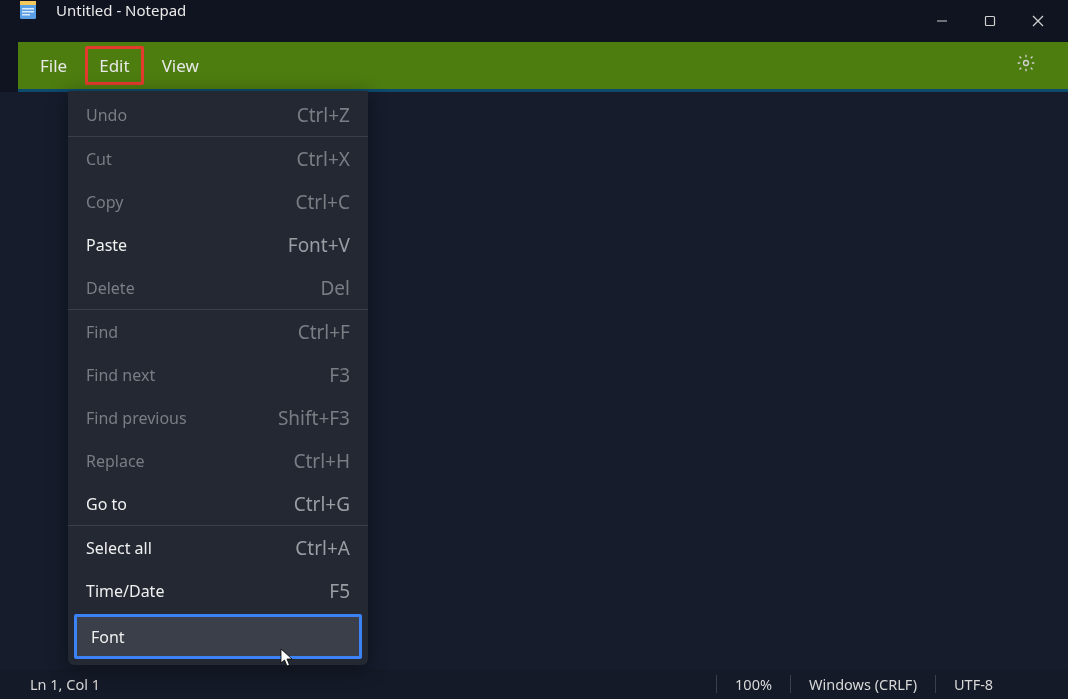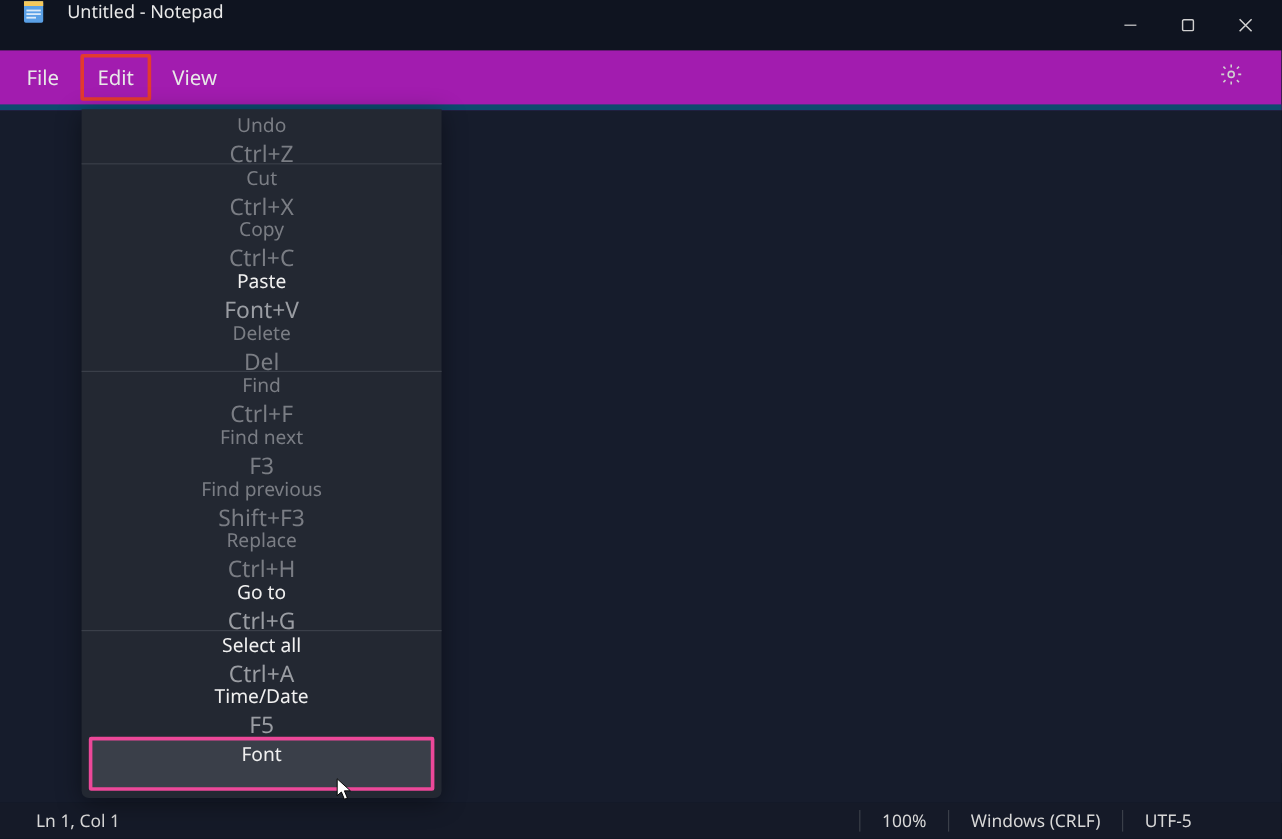--- a/index.html
+++ b/index.html
@@ -33,22 +33,23 @@
   display: flex; align-items: center; justify-content: center;
   color: #d0d0d0;
 }
 .win-btn svg { width: 12px; height: 12px; }
 
 .menubar {
   height: 50px;
   display: flex;
   align-items: center;
   padding: 0 8px;
-  background: #a21caf;
-  border-bottom: 5px solid #0c4a6e;
+  background: #4d7c0f;
+  border-bottom: 3px solid #0c4a6e;
+  margin-left: 18px;
 }
 .menu-item {
   padding: 6px 14px;
   font-size: 17px;
   color: #e8e8e8;
   border-radius: 2px;
   margin-right: 4px;
 }
 .menu-item.highlighted {
   border: 3px solid #e33b2e;
@@ -80,38 +81,37 @@
   padding: 2px 0;
   z-index: 10;
 }
 .dropdown-item {
   height: 43px;
   display: flex;
   align-items: center;
   padding: 0 18px;
   font-size: 16px;
   position: relative;
-  flex-direction: column;
 }
 .dropdown-item.disabled .dd-label,
 .dropdown-item.disabled .dd-short { color: #7a7d84; }
 .dropdown-item.enabled .dd-label { color: #f0f0f0; }
 .dropdown-item .dd-short { color: #9a9da3; }
 .dd-label { flex: 1; }
 .dd-short { font-size: 19px; }
 .dd-sep {
   height: 1px;
   background: #3a3f49;
   margin: 0 0;
 }
 .dropdown-item.hovered {
   background: #3a3f49;
 }
 .dropdown-item.font-highlight {
-  border: 3px solid #ec4899;
+  border: 3px solid #3b82f6;
   margin: 2px 6px 4px 6px;
   height: 45px;
   padding: 0 14px;
   border-radius: 2px;
 }
 
 .cursor {
   position: absolute;
   left: 280px; top: 648px;
   width: 14px; height: 20px;
@@ -259,14 +259,14 @@
 </div>
 
 <div class="statusbar">
   <div class="sb-cell">Ln 1, Col 1</div>
   <div class="sb-spacer"></div>
   <div class="sb-sep"></div>
   <div class="sb-cell">100%</div>
   <div class="sb-sep"></div>
   <div class="sb-cell">Windows (CRLF)</div>
   <div class="sb-sep"></div>
-  <div class="sb-cell" style="min-width:120px">UTF-5</div>
+  <div class="sb-cell" style="min-width:120px">UTF-8</div>
 </div>
 
 </body></html>

